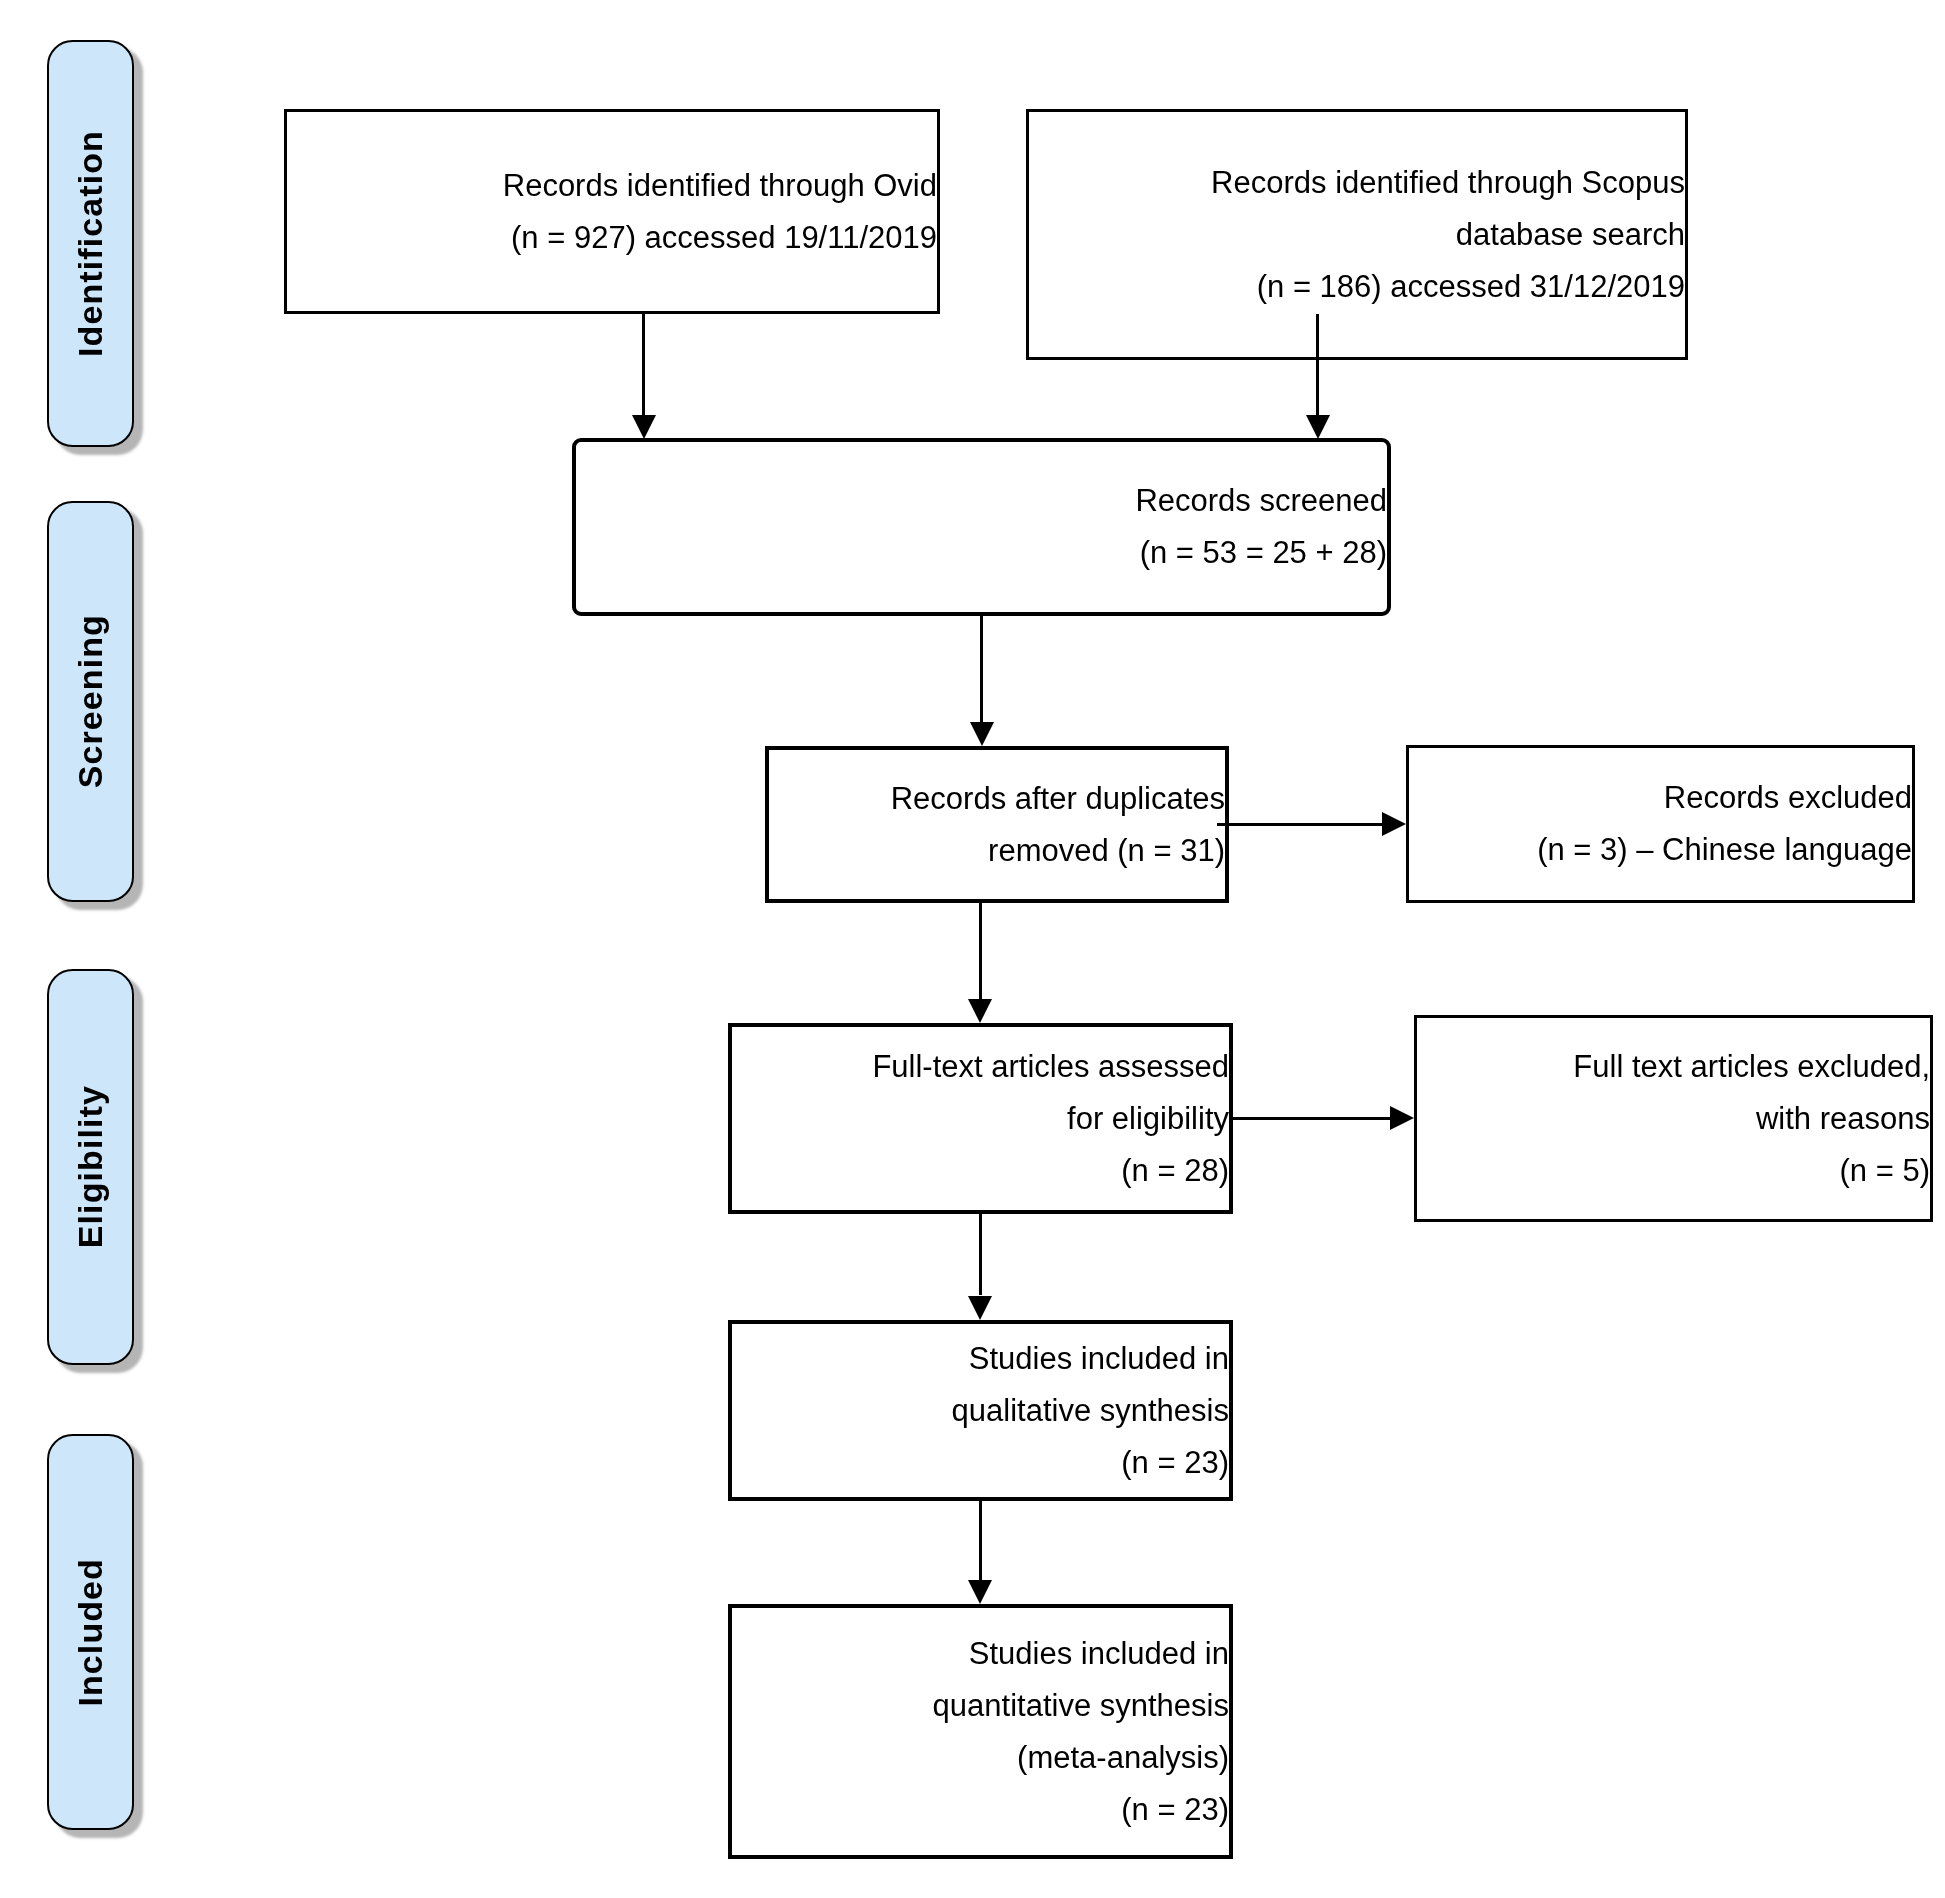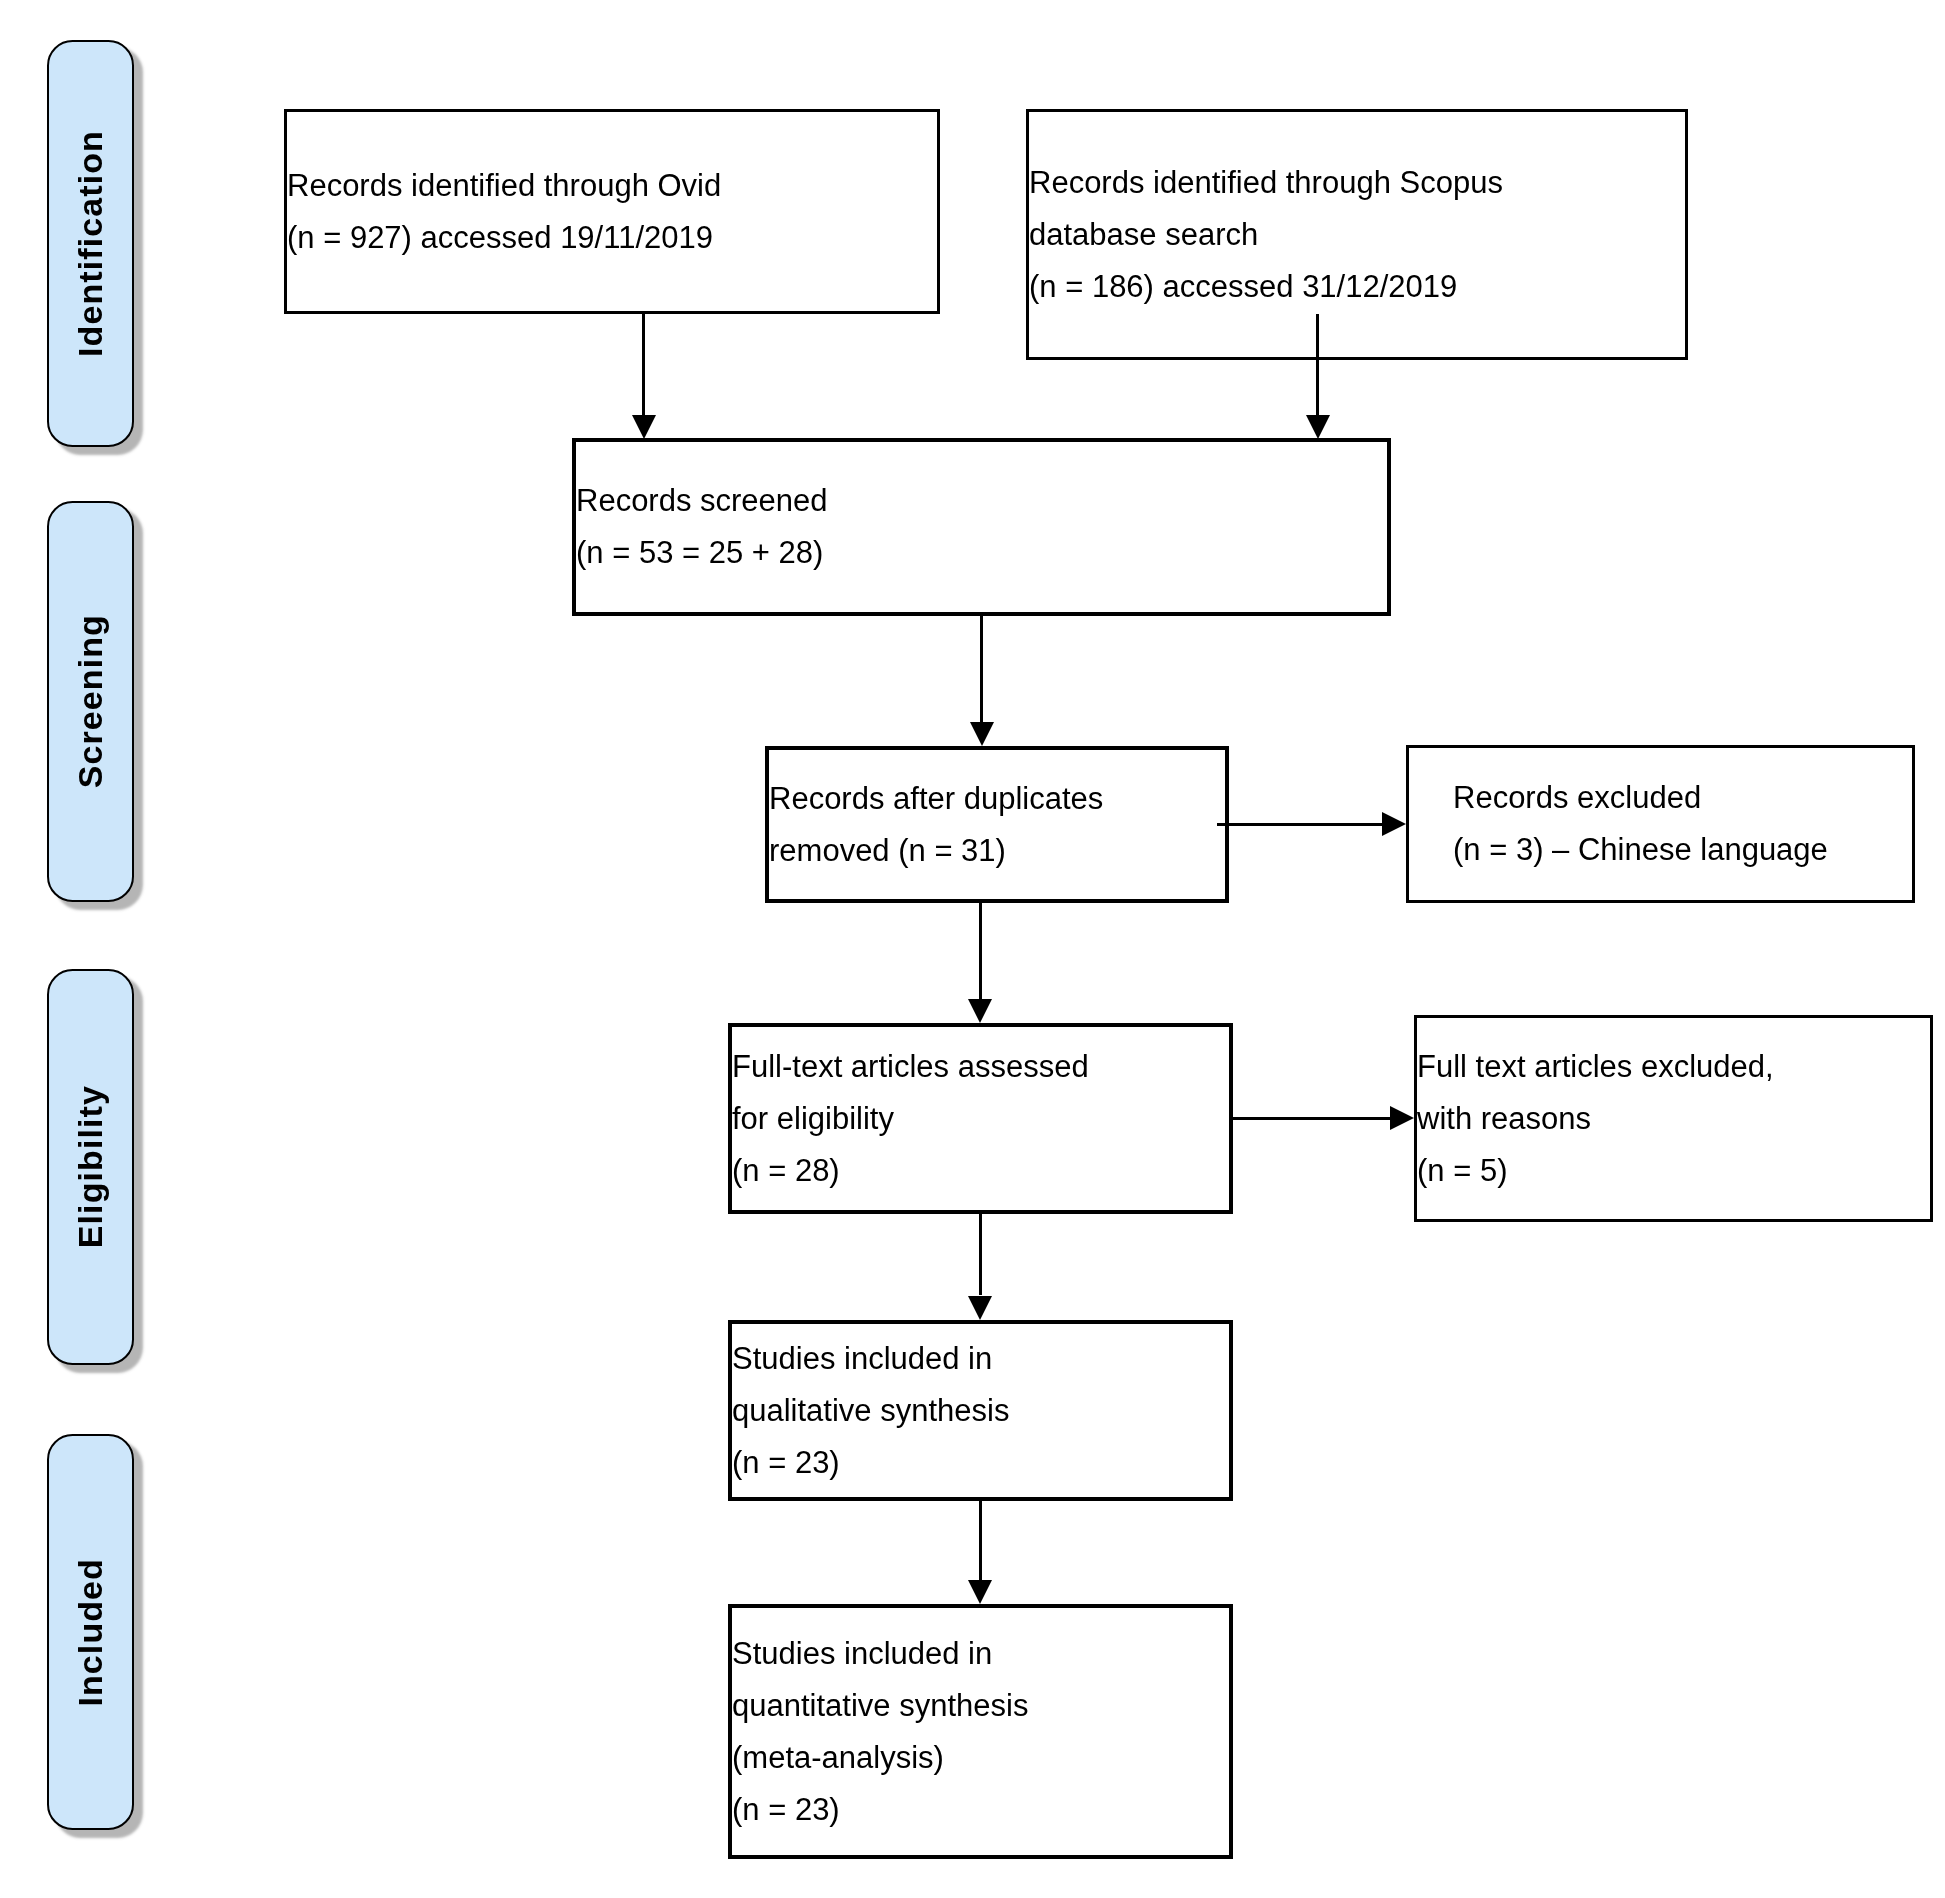--- a/index.html
+++ b/index.html
@@ -42,31 +42,31 @@
 
   
   .fbox {
     position: absolute;
     background: #ffffff;
     border: 4.3px solid #000000;
     box-sizing: border-box;
     display: flex;
     flex-direction: column;
     justify-content: center;
-    align-items: flex-start;
+    align-items: flex-end;
     text-align: center;
   }
   .fbox .line {
     font-size: 31px;
     line-height: 52px;
     white-space: nowrap;
   }
   #box-ovid     { left: 284px;  top: 109px;  width: 656px; height: 205px; border-width: 3.2px; }
   #box-scopus   { left: 1026px; top: 109px;  width: 662px; height: 251px; border-width: 3.2px; }
-  #box-screened { left: 572px; top: 438px;  width: 819px; height: 178px; }
+  #box-screened { left: 572px; top: 438px;  width: 819px; height: 178px; border-radius: 9px; }
   #box-dupes    { left: 765px; top: 746px; width: 464px;  height: 157px; }
   #box-excl1    { left: 1406px; top: 745px; width: 509px;  height: 158px; border-width: 3.7px; padding-left: 44px; }
   #box-fulltext { left: 728px; top: 1023px; width: 505px;  height: 191px; }
   #box-excl2    { left: 1414px; top: 1015px; width: 519px;  height: 207px; border-width: 3.7px; }
   #box-qual     { left: 728px; top: 1320px; width: 505px;  height: 181px; }
   #box-quant    { left: 728px; top: 1604px; width: 505px;  height: 255px; }
 
   
   .vline { position: absolute; width: 3.2px; background: #000000; }
   .hline { position: absolute; height: 3.2px; background: #000000; }

